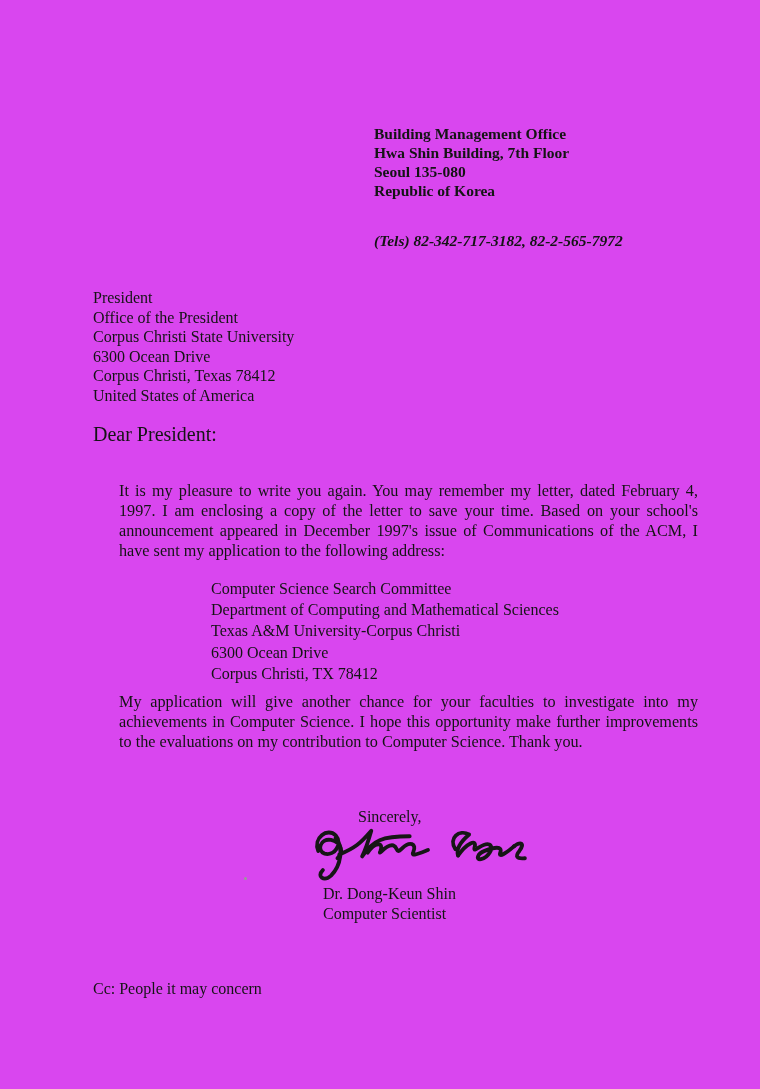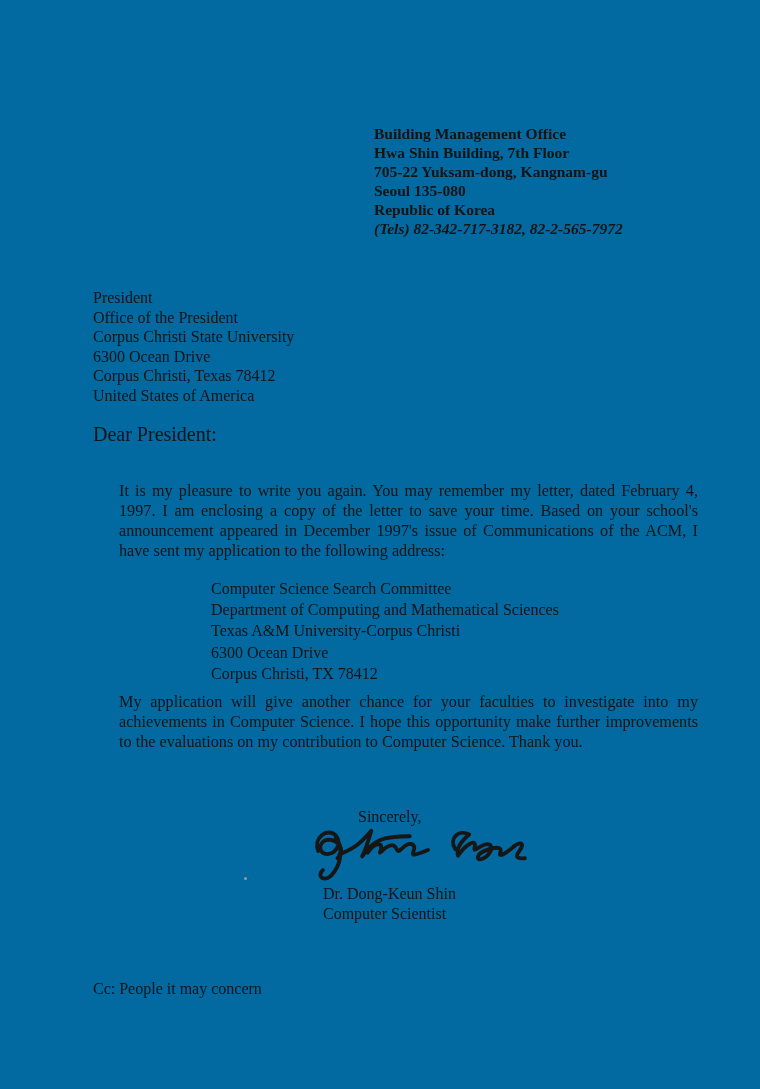--- a/index.html
+++ b/index.html
@@ -5,38 +5,39 @@
   html, body {
     margin: 0;
     padding: 0;
     background: #ffffff;
   }
   .page {
     position: relative;
     width: 760px;
     height: 1089px;
     margin: 0 auto;
-    background: #0369a1;
+    background: #d946ef;
     font-family: "Liberation Serif", "DejaVu Serif", serif;
     color: #141414;
     overflow: hidden;
   }
   .block { position: absolute; }
   .line { white-space: nowrap; }
 
   
   .sender {
     left: 374px;
     top: 124px;
     font-size: 15.5px;
     font-weight: bold;
     line-height: 19px;
   }
   .sender .contact {
     font-style: italic;
+    margin-top: 31px;
   }
 
   
   .recipient {
     left: 93px;
     top: 288px;
     font-size: 16px;
     line-height: 19.5px;
   }
 
@@ -103,21 +104,20 @@
   }
 </style>
 </head>
 <body>
 
 <div class="page">
 
   <div class="block sender">
     <div class="line">Building Management Office</div>
     <div class="line">Hwa Shin Building, 7th Floor</div>
-    <div class="line">705-22 Yuksam-dong, Kangnam-gu</div>
     <div class="line">Seoul 135-080</div>
     <div class="line">Republic of Korea</div>
     <div class="line contact">(Tels) 82-342-717-3182, 82-2-565-7972</div>
   </div>
 
   <div class="block recipient">
     <div class="line">President</div>
     <div class="line">Office of the President</div>
     <div class="line">Corpus Christi State University</div>
     <div class="line">6300 Ocean Drive</div>

